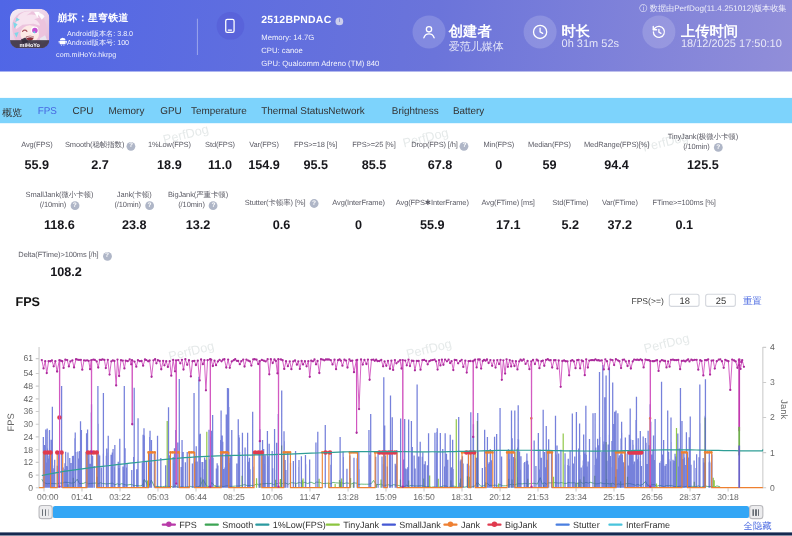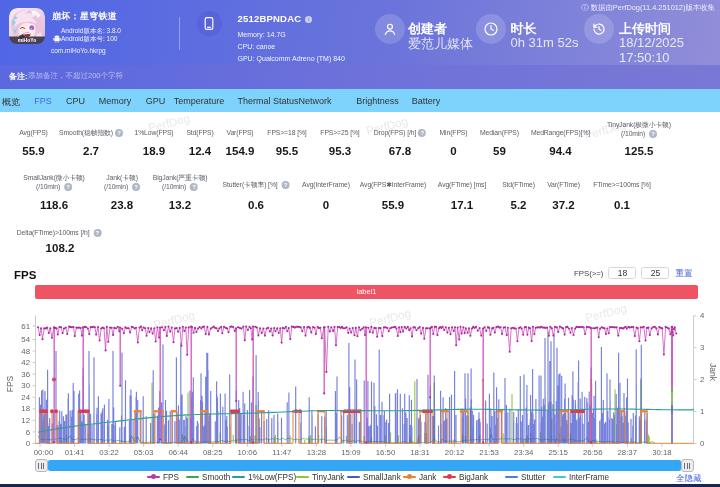--- a/index.html
+++ b/index.html
@@ -7,21 +7,21 @@
 .notebar{position:absolute;left:0;top:65px;width:720px;height:23.5px;background:linear-gradient(90deg,#5b68df 0%,#6f72d9 55%,#7a78d6 100%)}
 .notebar b{position:absolute;left:9px;top:5.5px;color:#fff;font-size:8px;font-weight:bold}
 .notebar span{position:absolute;left:28px;top:6px;color:rgba(255,255,255,.55);font-size:7.5px}
 .hw{position:absolute;color:#fff}
 .title{left:52px;top:9.5px;font-size:9px;font-weight:bold;letter-spacing:.3px}
 .small{font-size:6.5px;color:rgba(255,255,255,.92)}
 .divider{position:absolute;left:179px;top:17px;width:1px;height:33px;background:rgba(255,255,255,.35)}
 .badge{position:absolute;left:197px;top:11px;width:24.5px;height:24.5px;border-radius:50%;background:rgba(88,96,216,.8);display:flex;align-items:center;justify-content:center}
 .circ{position:absolute;width:30px;height:30px;border-radius:50%;background:rgba(255,255,255,.16);display:flex;align-items:center;justify-content:center;top:13.5px}
 .rlab{position:absolute;top:20px;color:#fff;font-size:13px;font-weight:bold}
-.rval{position:absolute;top:35px;color:rgba(255,255,255,.8);font-size:13px}
+.rval{position:absolute;top:35px;color:rgba(255,255,255,.8);font-size:10px}
 .appicon{position:absolute;left:9px;top:7.5px;width:36px;height:36px;border-radius:8px;overflow:hidden}
 .infoi{display:inline-block;width:7px;height:7px;border-radius:50%;background:rgba(230,230,240,.8);color:#8a8fd5;font-size:5.5px;font-weight:bold;text-align:center;line-height:7px;vertical-align:1px;margin-left:4px}
 .topinfo{position:absolute;right:5px;top:2.5px;color:rgba(255,255,255,.85);font-size:7.4px}
 .tabs{position:absolute;left:0;top:88.5px;width:720px;height:23.5px;background:#7dd3fc}
 .tab{position:absolute;top:7.5px;transform:translateX(-50%);font-size:9px;color:#333;white-space:nowrap}
 .tab.act{color:#4565e0}
 .cell{position:absolute;transform:translateX(-50%);text-align:center;white-space:nowrap}
 .lab{font-size:6.8px;color:#5c5c66;line-height:9px;letter-spacing:-0.1px}
 .val{font-size:11.5px;color:#17171c;font-weight:bold}
 .q{display:inline-block;width:8px;height:8px;border-radius:50%;background:#afb6c7;color:#fff;font-size:6px;font-weight:bold;text-align:center;line-height:8px;vertical-align:0px;margin-left:2px}
@@ -113,24 +113,20 @@
         <svg width="16" height="16" viewBox="0 0 24 24" fill="none" stroke="#fff" stroke-width="1.8">
           <path d="M4.5 12a7.5 7.5 0 1 0 2.2-5.3L4.5 8.9" stroke-linecap="round"></path>
           <path d="M4.3 4.5v4.6h4.6" stroke-linecap="round" stroke-linejoin="round"></path>
           <path d="M12 8.5v3.8l2.8 1.7" stroke-linecap="round"></path>
         </svg>
       </div>
   <div class="rlab" style="left:619px">上传时间</div>
   <div class="rval" style="left:619px">18/12/2025 17:50:10</div>
   <div class="topinfo">ⓘ 数据由PerfDog(11.4.251012)版本收集</div>
 </div>
-<div class="notebar">
-      <b>备注:</b>
-      <span>添加备注，不超过200个字符</span>
-    </div>
 <div class="tabs">
       <span class="tab" style="left:11px">概览</span>
       <span class="tab act" style="left:43px">FPS</span>
       <span class="tab" style="left:75.5px">CPU</span>
       <span class="tab" style="left:115px">Memory</span>
       <span class="tab" style="left:155.5px">GPU</span>
       <span class="tab" style="left:199px">Temperature</span>
       <span class="tab" style="left:268px">Thermal Status</span>
       <span class="tab" style="left:315px">Network</span>
       <span class="tab" style="left:377.5px">Brightness</span>
@@ -158,39 +154,39 @@
       <div class="cell" style="left:154px;top:127.5px">
         <div class="lab">1%Low(FPS)</div>
       </div>
       <div class="cell" style="left:154px;top:144.5px">
         <div class="val">18.9</div>
       </div>
       <div class="cell" style="left:200px;top:127.5px">
         <div class="lab">Std(FPS)</div>
       </div>
       <div class="cell" style="left:200px;top:144.5px">
-        <div class="val">12.4</div>
+        <div class="val">11.0</div>
       </div>
       <div class="cell" style="left:240px;top:127.5px">
         <div class="lab">Var(FPS)</div>
       </div>
       <div class="cell" style="left:240px;top:144.5px">
         <div class="val">154.9</div>
       </div>
       <div class="cell" style="left:287px;top:127.5px">
         <div class="lab">FPS&gt;=18 [%]</div>
       </div>
       <div class="cell" style="left:287px;top:144.5px">
         <div class="val">95.5</div>
       </div>
       <div class="cell" style="left:340px;top:127.5px">
         <div class="lab">FPS&gt;=25 [%]</div>
       </div>
       <div class="cell" style="left:340px;top:144.5px">
-        <div class="val">95.3</div>
+        <div class="val">85.5</div>
       </div>
       <div class="cell" style="left:400px;top:127.5px">
         <div class="lab">Drop(FPS) [/h]<span class="q">?</span></div>
       </div>
       <div class="cell" style="left:400px;top:144.5px">
         <div class="val">67.8</div>
       </div>
       <div class="cell" style="left:453.5px;top:127.5px">
         <div class="lab">Min(FPS)</div>
       </div>
@@ -277,21 +273,20 @@
       </div>
       <div class="cell" style="left:59px;top:228px">
         <div class="lab">Delta(FTime)&gt;100ms [/h]&nbsp;<span class="q">?</span></div>
       </div>
       <div class="cell" style="left:60px;top:241.5px">
         <div class="val">108.2</div>
       </div>
     </div>
 <div class="secthead">FPS</div>
 <div class="fpsctl">FPS(&gt;=)<span class="box">18</span><span class="box">25</span><span class="rst">重置</span></div>
-<div class="banner">label1</div>
 <svg width="720" height="160" viewBox="0 300 720 160" style="position:absolute;left:0;top:300px">
       <g stroke="#ccc" stroke-width="1" fill="none">
         <path d="M35.5 315.5V443.9M693.5 315.5V443.9"></path>
         <path d="M32.5 443.4H35.5M32.5 431.9H35.5M32.5 420.3H35.5M32.5 408.8H35.5M32.5 397.2H35.5M32.5 385.7H35.5M32.5 374.1H35.5M32.5 362.6H35.5M32.5 351.0H35.5M32.5 339.5H35.5M32.5 326.0H35.5M693.5 443.4H696.5M693.5 411.5H696.5M693.5 379.6H696.5M693.5 347.7H696.5M693.5 315.8H696.5M40.0 443.9v3M74.5 443.9v3M109.1 443.9v3M143.6 443.9v3M178.2 443.9v3M212.8 443.9v3M247.3 443.9v3M281.8 443.9v3M316.4 443.9v3M350.9 443.9v3M385.5 443.9v3M420.0 443.9v3M454.6 443.9v3M489.1 443.9v3M523.7 443.9v3M558.2 443.9v3M592.8 443.9v3M627.3 443.9v3M661.9 443.9v3"></path>
       </g>
       <g font-size="7.8" fill="#666" font-family="Liberation Sans, sans-serif">
         <text x="30" y="446.0" text-anchor="end">0</text>
         <text x="30" y="434.5" text-anchor="end">6</text>
         <text x="30" y="422.9" text-anchor="end">12</text>
         <text x="30" y="411.4" text-anchor="end">18</text>

